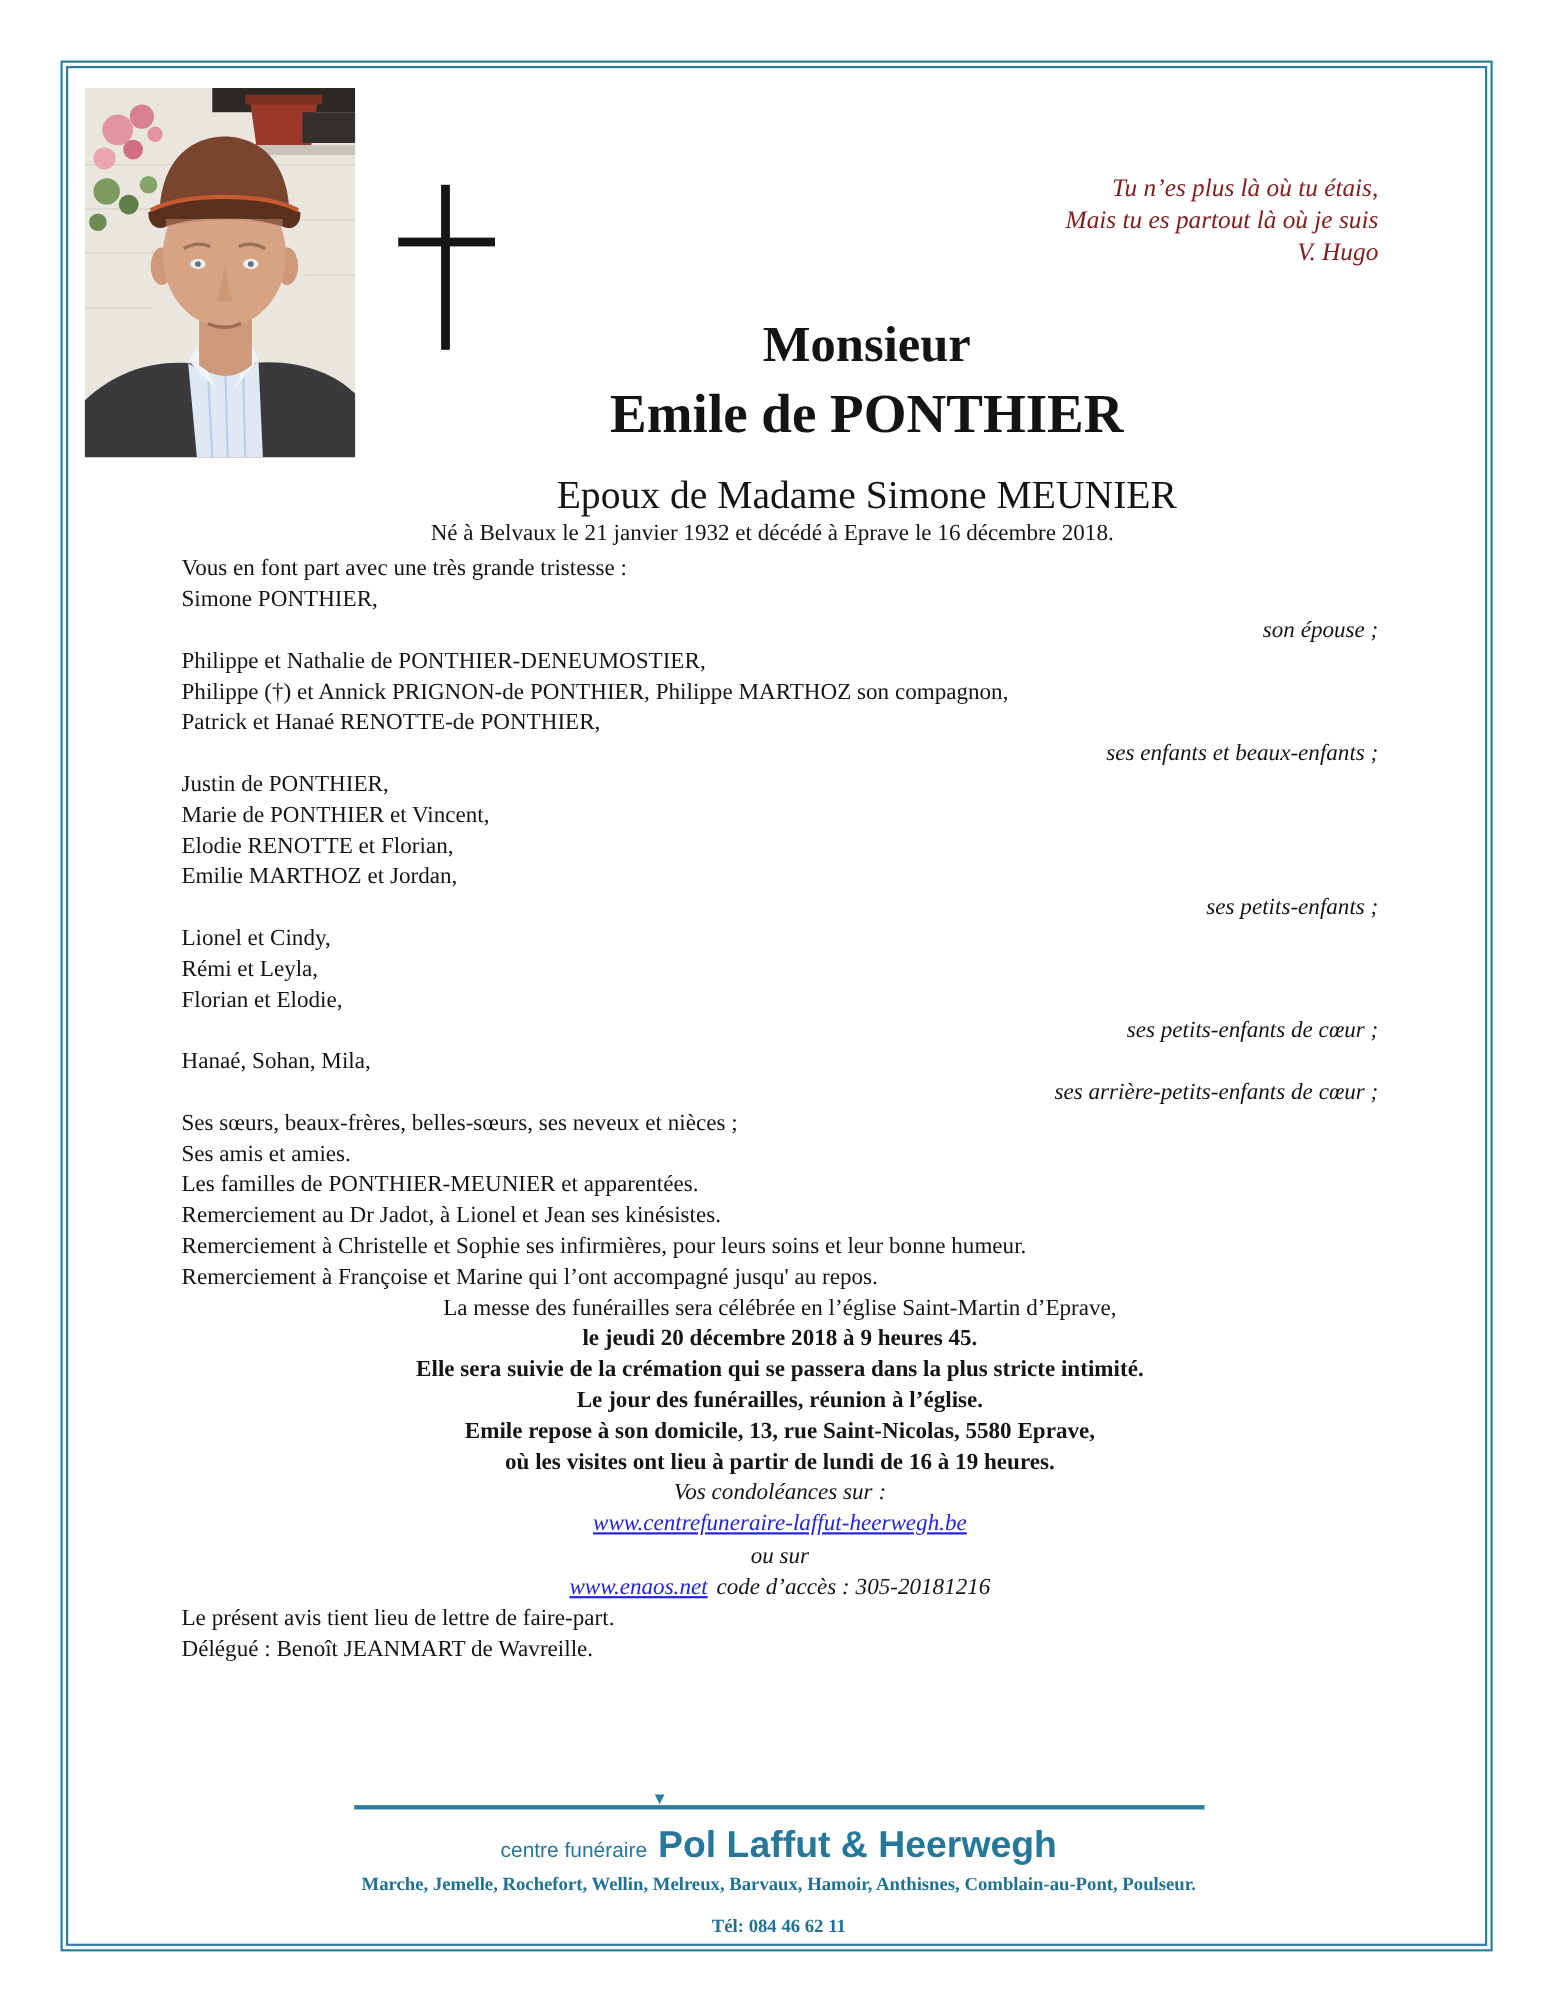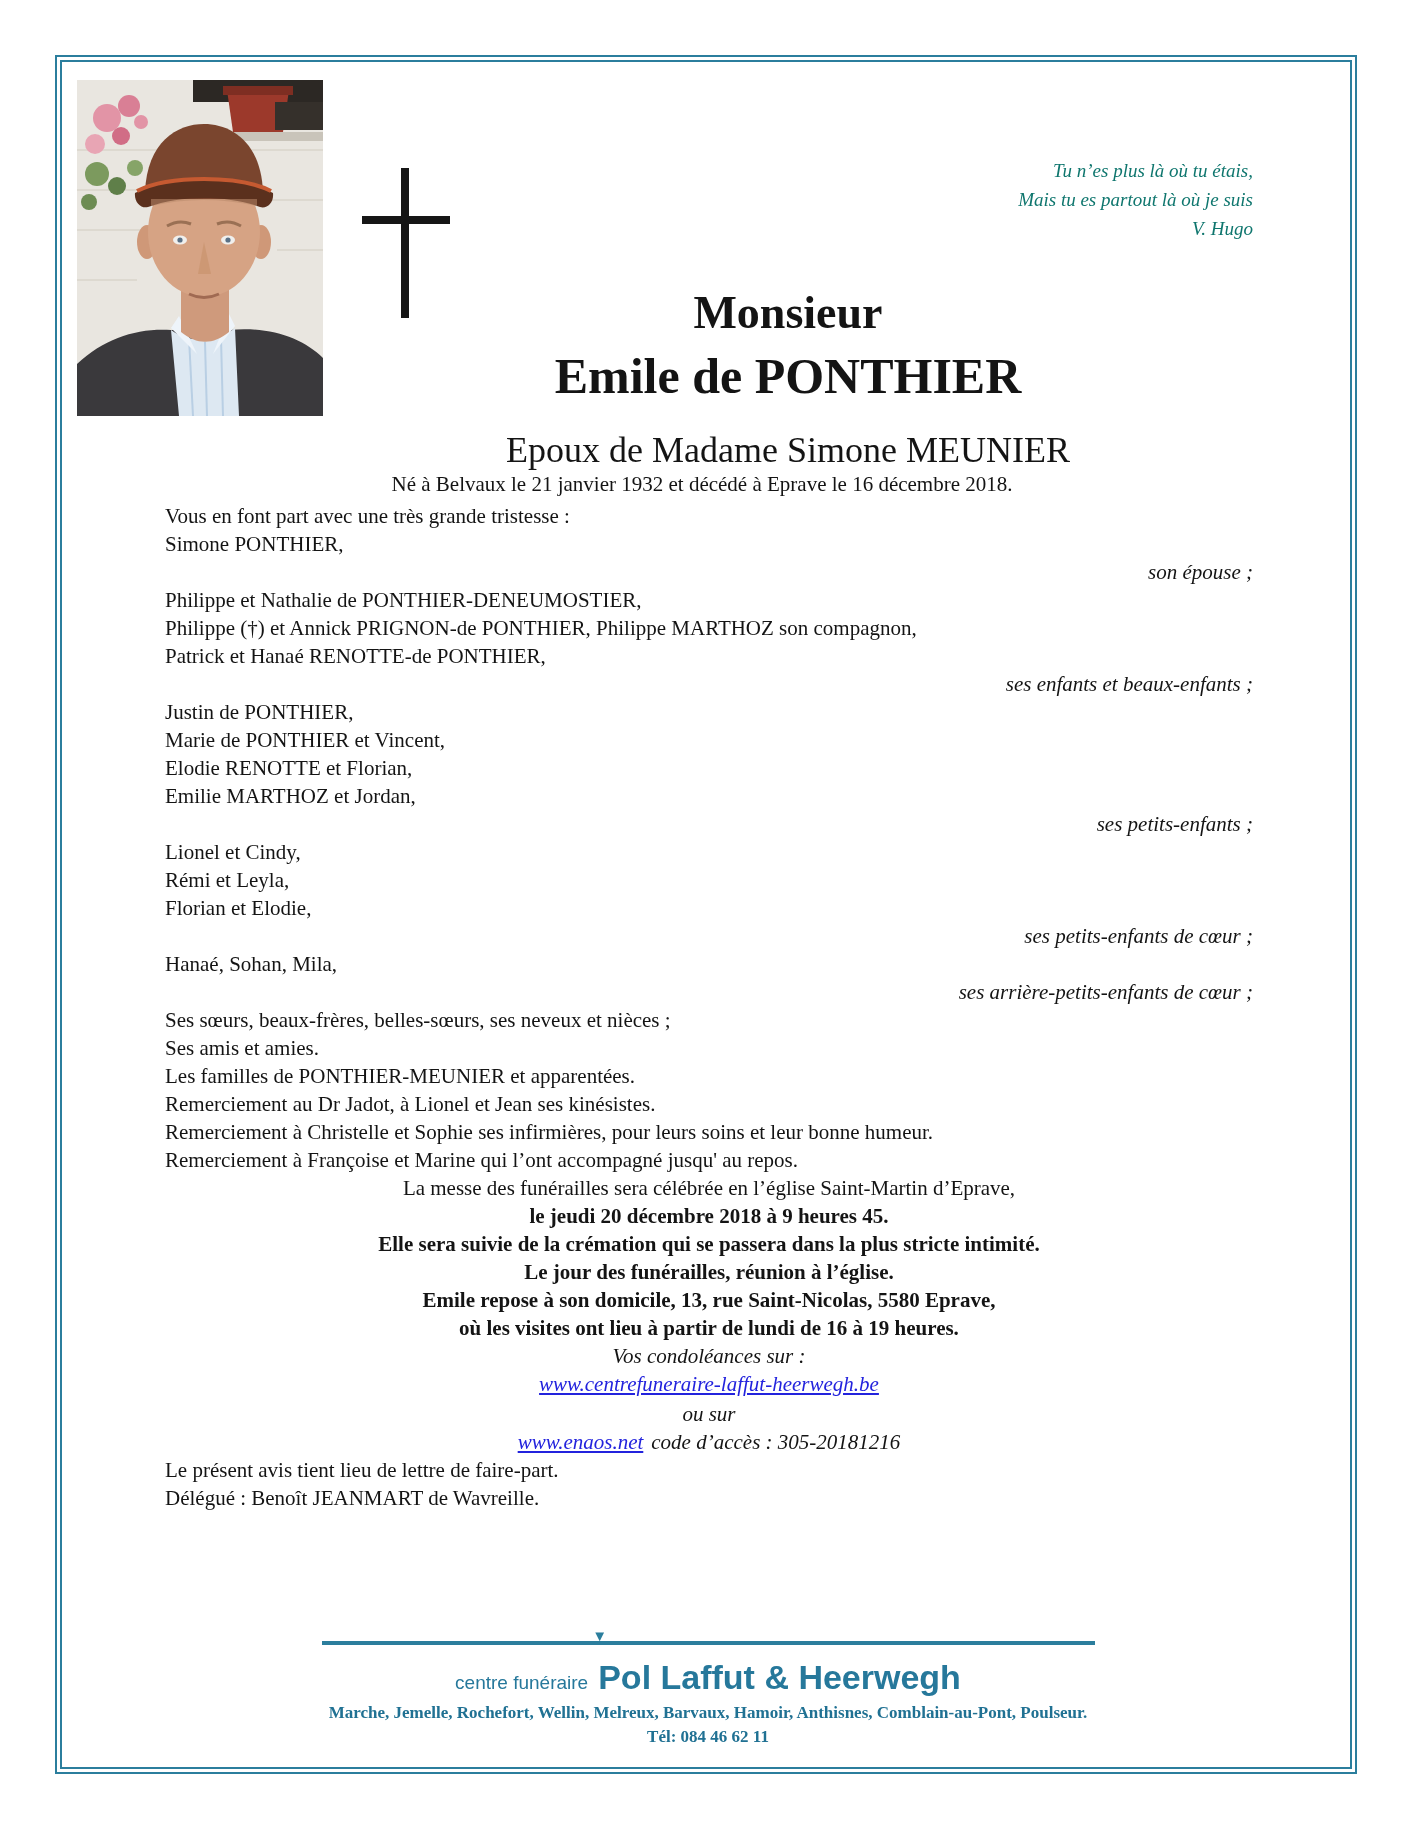--- a/index.html
+++ b/index.html
@@ -19,21 +19,21 @@
   .portrait svg { display:block; }
 
   
   .cross { position:absolute; left:0; top:0; }
   .cross-v { position:absolute; left:401px; top:168px; width:8px; height:150px; background:#161616; }
   .cross-h { position:absolute; left:362px; top:216px; width:88px; height:8px; background:#161616; }
 
   
   .quote {
     position:absolute; right:163px; top:156px; text-align:right;
-    font-style:italic; font-size:19px; line-height:29px; color:#0f766e;
+    font-style:italic; font-size:23px; line-height:29px; color:#7f1d1d;
   }
 
   
   .titles { position:absolute; left:323px; width:930px; top:283px; text-align:center; }
   .t-salutation { font-size:46px; font-weight:bold; line-height:60px; }
   .t-name       { font-size:50px; font-weight:bold; line-height:66px; }
   .t-spouse     { font-size:36px; line-height:50px; margin-top:16px; }
 
   .life-dates {
     position:absolute; left:0; width:1404px; top:470px; text-align:center;
@@ -65,21 +65,21 @@
   }
   .brand-prefix { font-size:19px; margin-right:10px; }
   .brand-name-wrap { position:relative; }
   .brand-name { font-size:34px; font-weight:bold; letter-spacing:0px; }
   .tri { position:absolute; left:-6px; top:-30px; font-size:15px; line-height:15px; color:#2b7e9d; font-style:normal; }
   .locations, .phone {
     text-align:center; color:#207193; font-weight:bold;
     font-size:17px; line-height:22px; font-family:"Liberation Serif", serif;
   }
   .locations { margin-top:5px; }
-  .phone { margin-top:2px; }
+  .phone { margin-top:16px; }
 </style>
 </head>
 <body>
 
 <div class="page">
 
   <div class="frame-outer">
     <div class="frame-inner"></div>
   </div>
 

